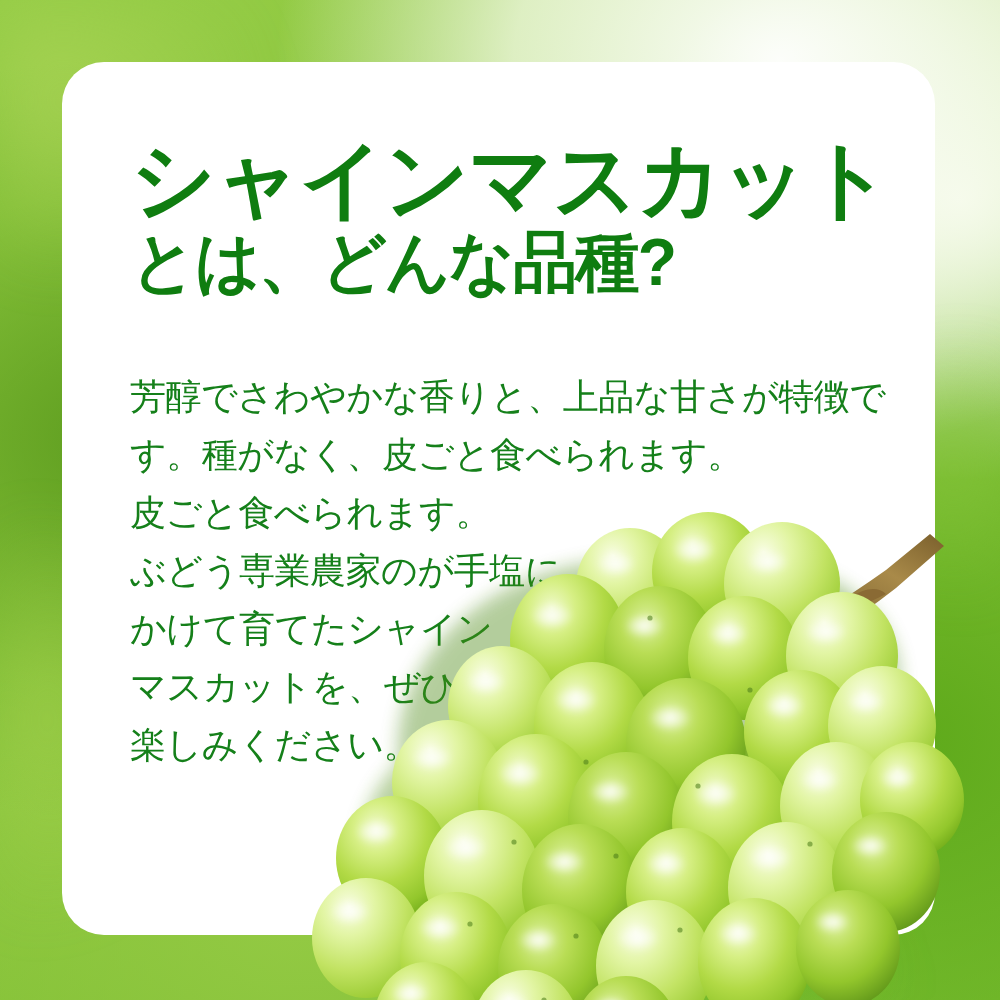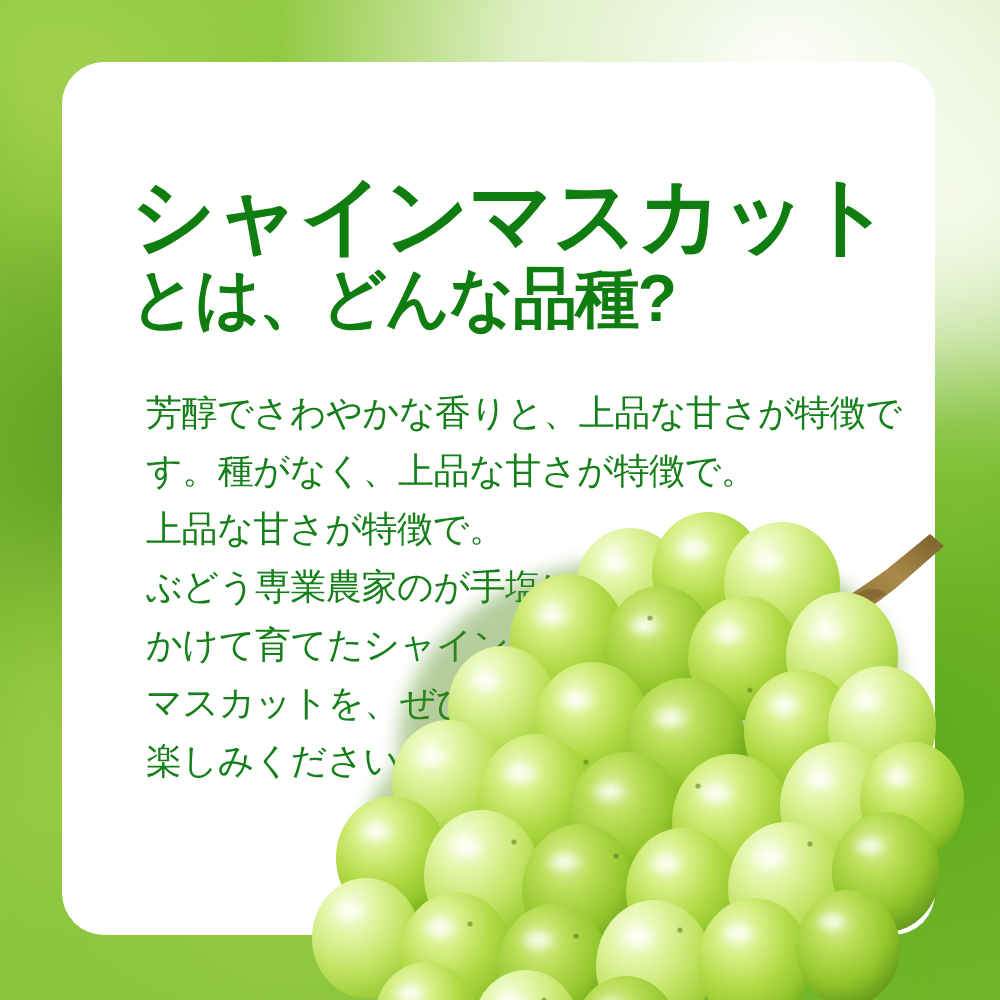--- a/index.html
+++ b/index.html
@@ -55,21 +55,20 @@
     background: #ffffff;
     border-radius: 42px;
   }
 
   
   #heading-block {
     position: absolute;
     left: 131px;
     top: 138px;
     width: 800px;
-    margin-top: 36px;
   }
   .title-main {
     color: #0f7d10;
     font-size: 86px;
     line-height: 0.96;
     font-weight: bold;
     letter-spacing: -1px;
     white-space: nowrap;
     transform: scaleX(0.97);
     transform-origin: left center;
@@ -82,24 +81,23 @@
     letter-spacing: -2px;
     white-space: nowrap;
     margin-top: 6px;
     transform: scaleX(0.96);
     transform-origin: left center;
   }
 
   
   #body-copy {
     position: absolute;
-    left: 146px;
+    left: 130px;
     top: 368px;
     width: 790px;
-    margin-top: 16px;
   }
   .copy-line {
     color: #15801a;
     font-size: 36px;
     line-height: 58px;
     height: 58px;
     white-space: nowrap;
     letter-spacing: -0.5px;
   }
 
@@ -124,22 +122,22 @@
 
   <div id="card"></div>
 
   <div id="heading-block">
     <div class="title-main">シャインマスカット</div>
     <div class="title-sub">とは、どんな品種?</div>
   </div>
 
   <div id="body-copy">
     <div class="copy-line">芳醇でさわやかな香りと、上品な甘さが特徴で</div>
-    <div class="copy-line">す。種がなく、上品な甘さが特徴で。</div>
-    <div class="copy-line">上品な甘さが特徴で。</div>
+    <div class="copy-line">す。種がなく、皮ごと食べられます。</div>
+    <div class="copy-line">皮ごと食べられます。</div>
     <div class="copy-line">ぶどう専業農家のが手塩に</div>
     <div class="copy-line">かけて育てたシャイン</div>
     <div class="copy-line">マスカットを、ぜひ</div>
     <div class="copy-line">楽しみください。</div>
   </div>
 
   <div id="grapes">
     <svg width="670" height="500" viewBox="0 0 670 500" xmlns="http://www.w3.org/2000/svg">
       <defs>
         <radialGradient id="gBerry" cx="36%" cy="26%" r="78%">

